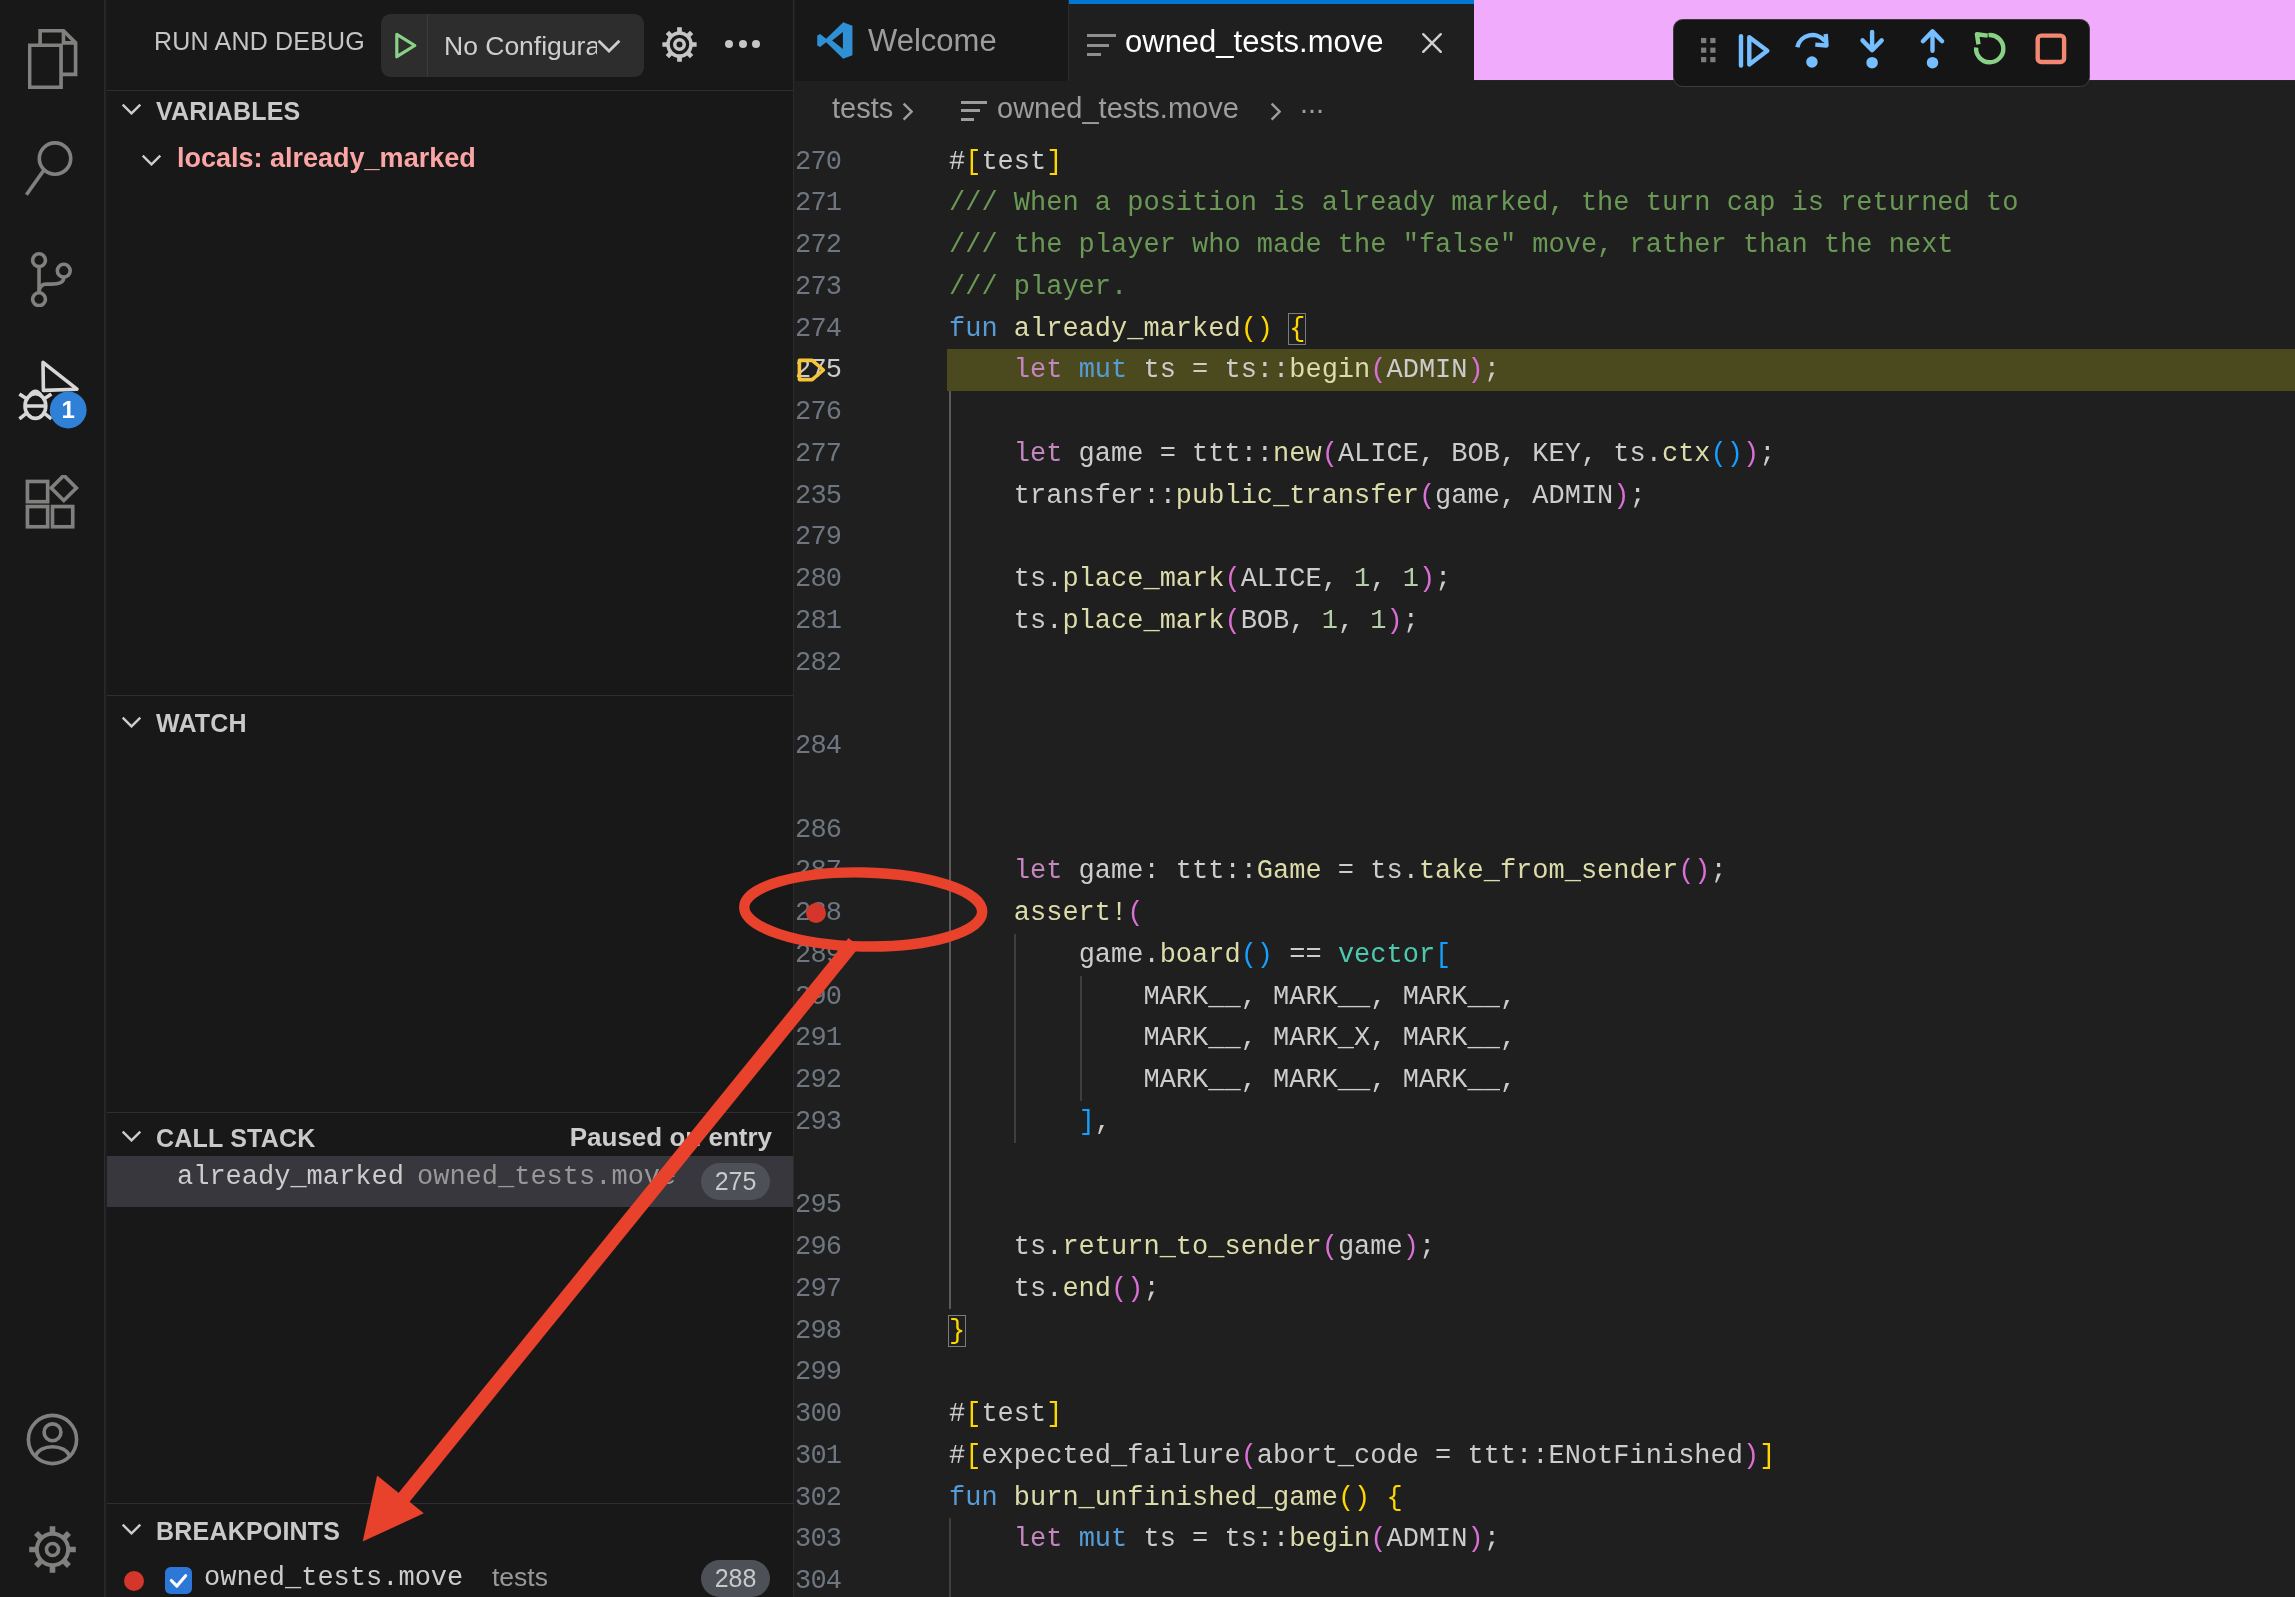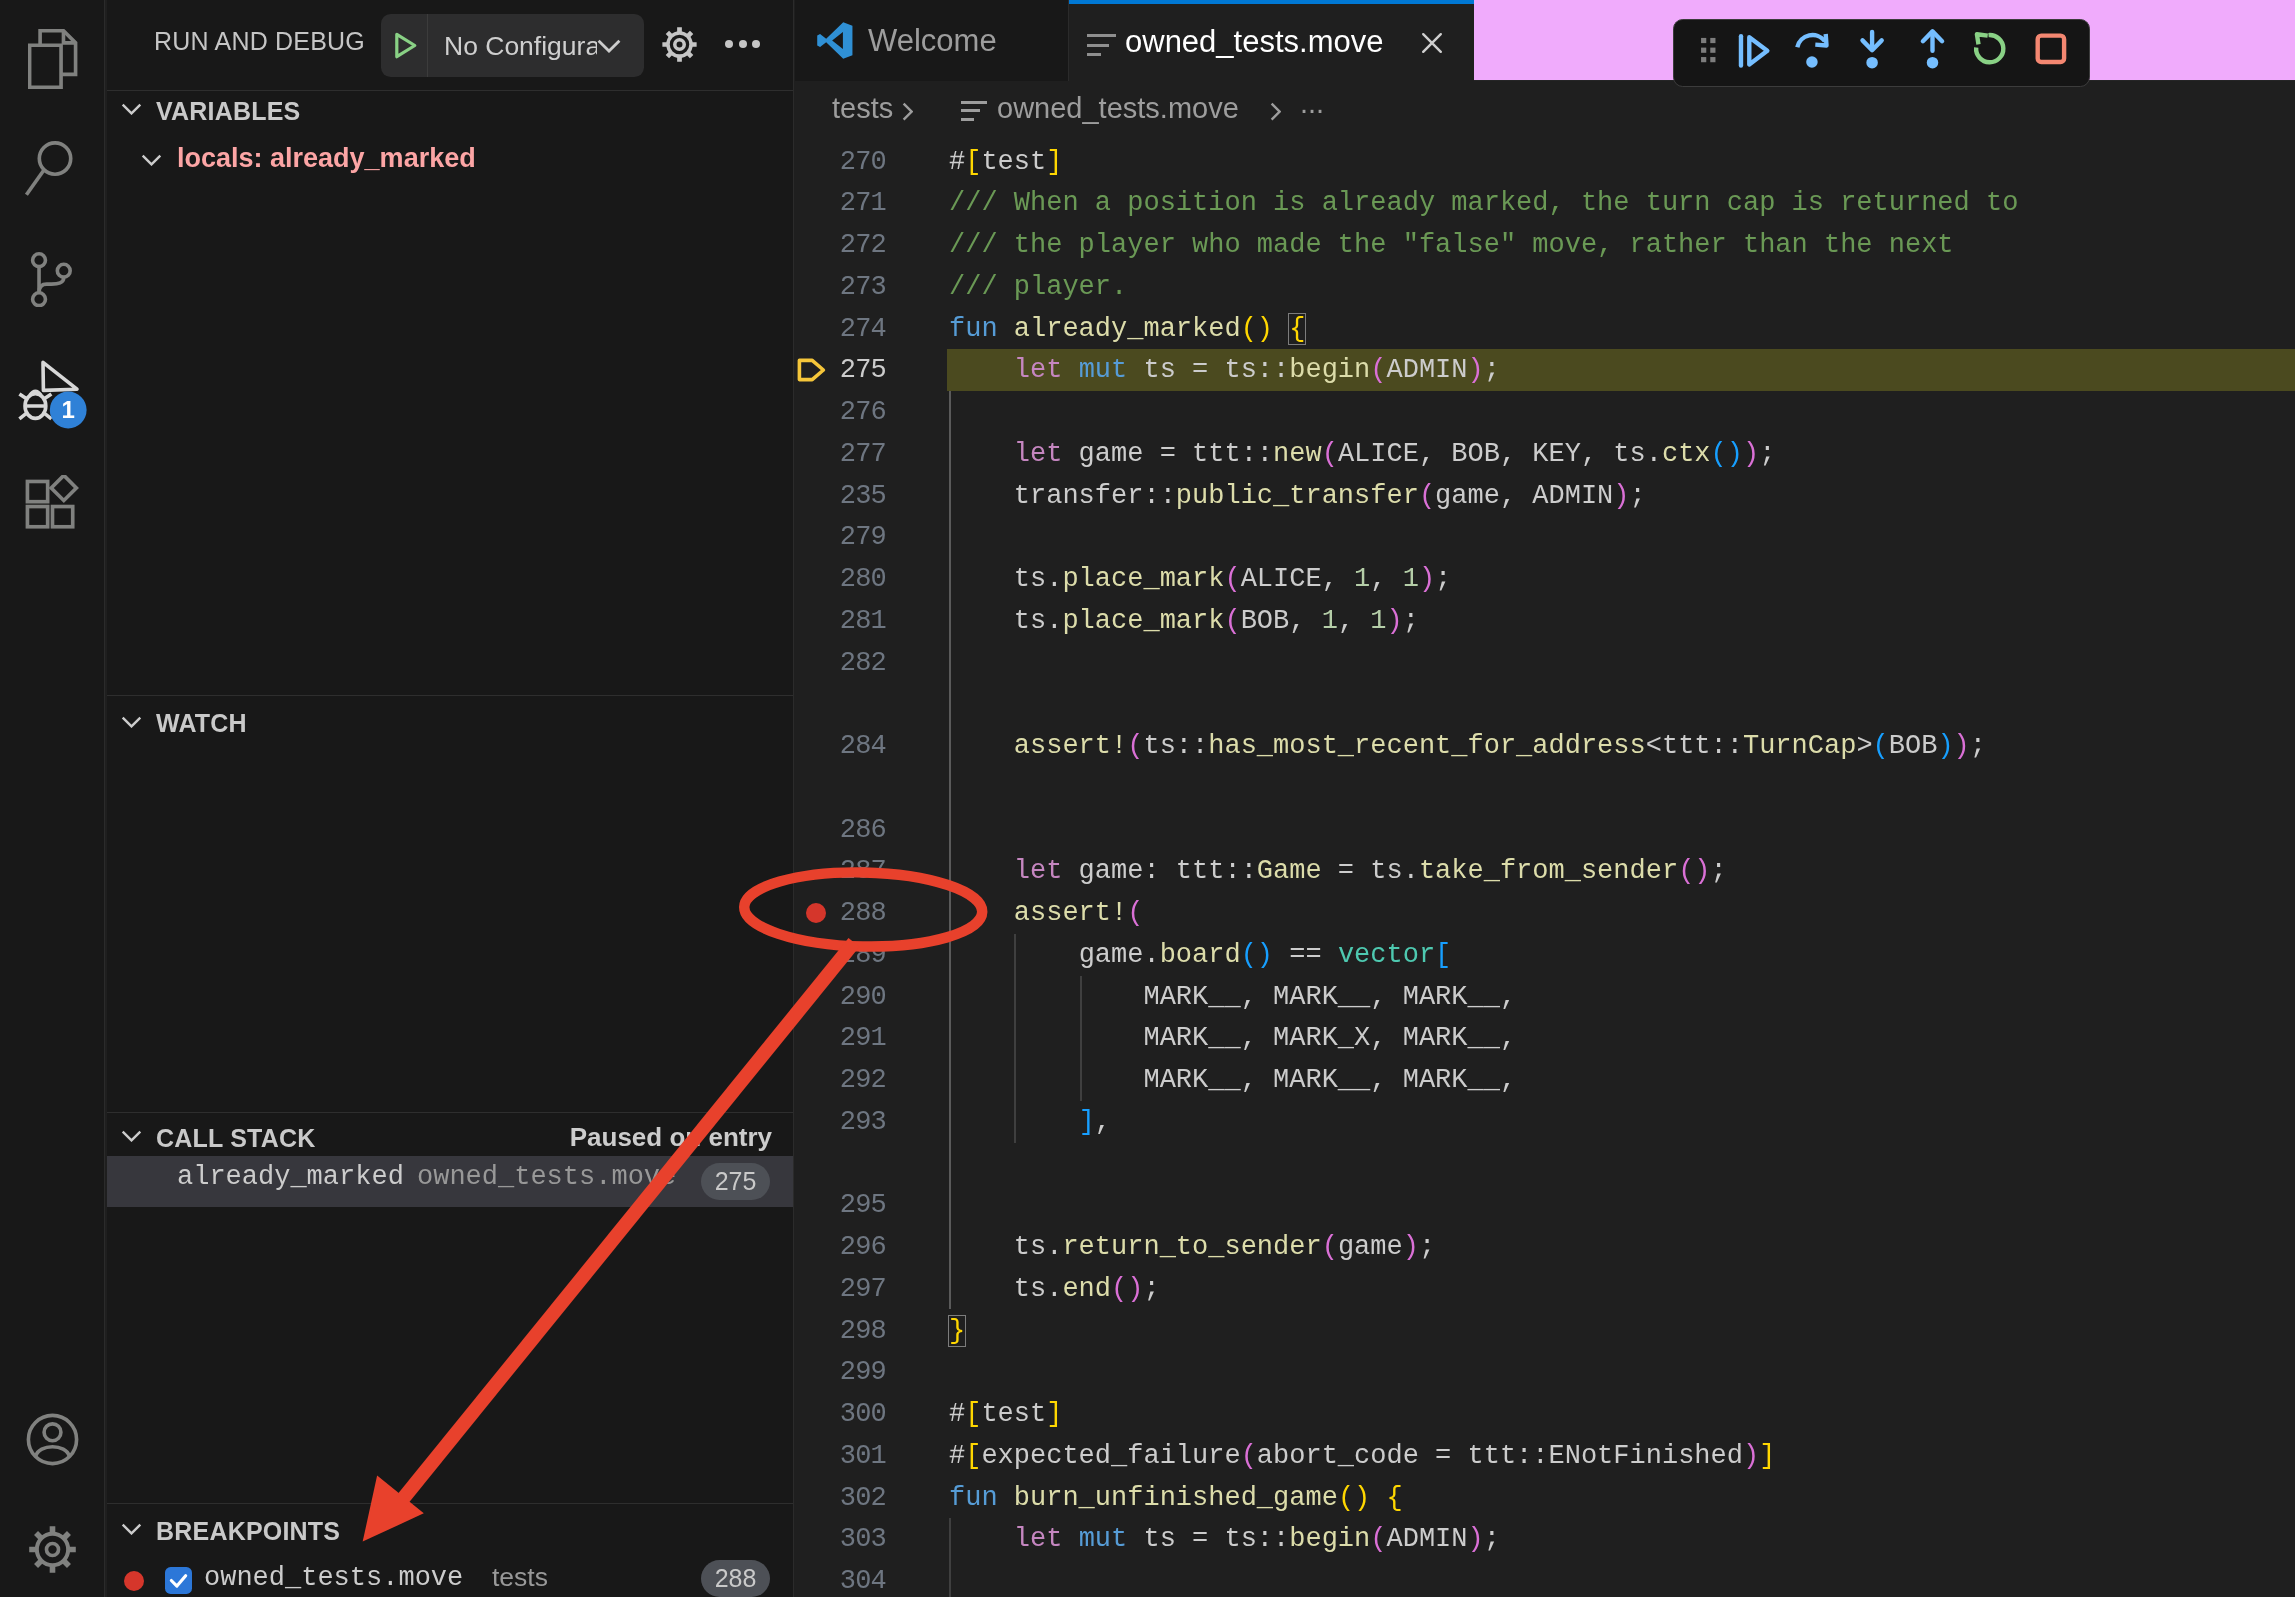--- a/index.html
+++ b/index.html
@@ -13,21 +13,21 @@
 .schev{position:absolute;left:13.7px}
 .stitle{position:absolute;left:49px;font-size:25px;font-weight:700;color:#c9c9c9;letter-spacing:0.2px}
 .divline{position:absolute;left:0;width:100%;height:0.8px;background:#2e2e2e}
 
 #ed{position:absolute;left:795px;top:0;width:1500px;height:1597px;background:#1f1f1f}
 #tabs{position:absolute;left:0;top:0;width:100%;height:81px;background:#f0abfc;border-bottom:1.6px solid #252526}
 .tab{position:absolute;top:0;height:81px}
 #crumbs{position:absolute;left:0;top:81px;width:100%;height:60px;background:#1f1f1f;color:#9d9d9d;font-size:29px}
 #code{position:absolute;left:0;top:0;width:100%;height:1597px}
 .row{position:absolute;left:0;width:100%;height:42px;line-height:42px;font-family:"Liberation Mono",monospace;font-size:27px;white-space:pre}
-.row .num{position:absolute;left:0;top:0;width:91px;text-align:right;color:#6e7681;letter-spacing:-0.8px}
+.row .num{position:absolute;left:0;top:0;width:91px;text-align:left;color:#6e7681;letter-spacing:-0.8px}
 .row .num.cur{color:#ccc}
 .row .txt{position:absolute;left:154px;top:0}
 b{font-weight:400;font-style:normal}
 .w{color:#cccccc}.kw{color:#569cd6}.ct{color:#c586c0}.fn{color:#dcdcaa}.cm{color:#6a9955}
 .nm{color:#b5cea8}.ty{color:#4ec9b0}.b1{color:#ffd700}.b2{color:#da70d6}.b3{color:#179fff}
 .b1m{color:#ffd700;outline:1.6px solid #7c7c7c;outline-offset:-0.8px}
 .guide{position:absolute;width:1.6px}
 #hl275{position:absolute;left:152px;right:0;background:#4b4a1f}
 .bpdot{position:absolute;width:20px;height:20px;border-radius:50%;background:#d5362b}
 
@@ -181,21 +181,21 @@
 <div class="row" style="top:266px"><span class="num">273</span><span class="txt"><b class="cm">/// player.</b></span></div>
 <div class="row" style="top:308px"><span class="num">274</span><span class="txt"><b class="kw">fun</b><b class="w"> </b><b class="fn">already_marked</b><b class="b1">()</b><b class="w"> </b><b class="b1m">{</b></span></div>
 <div class="row" style="top:349px"><span class="num cur">275</span><span class="txt">&nbsp;&nbsp;&nbsp;&nbsp;<b class="ct">let</b><b class="w"> </b><b class="kw">mut</b><b class="w"> ts = ts::</b><b class="fn">begin</b><b class="b2">(</b><b class="w">ADMIN</b><b class="b2">)</b><b class="w">;</b></span></div>
 <div class="row" style="top:391px"><span class="num">276</span><span class="txt"></span></div>
 <div class="row" style="top:433px"><span class="num">277</span><span class="txt">&nbsp;&nbsp;&nbsp;&nbsp;<b class="ct">let</b><b class="w"> game = ttt::</b><b class="fn">new</b><b class="b2">(</b><b class="w">ALICE, BOB, KEY, ts.</b><b class="fn">ctx</b><b class="b3">()</b><b class="b2">)</b><b class="w">;</b></span></div>
 <div class="row" style="top:475px"><span class="num">235</span><span class="txt">&nbsp;&nbsp;&nbsp;&nbsp;<b class="w">transfer::</b><b class="fn">public_transfer</b><b class="b2">(</b><b class="w">game, ADMIN</b><b class="b2">)</b><b class="w">;</b></span></div>
 <div class="row" style="top:516px"><span class="num">279</span><span class="txt"></span></div>
 <div class="row" style="top:558px"><span class="num">280</span><span class="txt">&nbsp;&nbsp;&nbsp;&nbsp;<b class="w">ts.</b><b class="fn">place_mark</b><b class="b2">(</b><b class="w">ALICE, </b><b class="nm">1</b><b class="w">, </b><b class="nm">1</b><b class="b2">)</b><b class="w">;</b></span></div>
 <div class="row" style="top:600px"><span class="num">281</span><span class="txt">&nbsp;&nbsp;&nbsp;&nbsp;<b class="w">ts.</b><b class="fn">place_mark</b><b class="b2">(</b><b class="w">BOB, </b><b class="nm">1</b><b class="w">, </b><b class="nm">1</b><b class="b2">)</b><b class="w">;</b></span></div>
 <div class="row" style="top:642px"><span class="num">282</span><span class="txt"></span></div>
-<div class="row" style="top:725px"><span class="num">284</span><span class="txt">&nbsp;&nbsp;&nbsp;&nbsp;<b class="fn">assert!</b><b class="b2">(</b><b class="w">ts::</b><b class="fn">has_most_recent_for_address</b><b class="w">&lt;ttt::</b><b class="fn">TurnCap</b><b class="w">&gt;</b><b class="b3">(</b><b class="w">BOB</b><b class="b3">)</b><b class="b2">)</b><b class="w">;</b></span></div>
+<div class="row" style="top:725px"><span class="num">284</span></div>
 <div class="row" style="top:809px"><span class="num">286</span><span class="txt"></span></div>
 <div class="row" style="top:850px"><span class="num">287</span><span class="txt">&nbsp;&nbsp;&nbsp;&nbsp;<b class="ct">let</b><b class="w"> game: ttt::</b><b class="fn">Game</b><b class="w"> = ts.</b><b class="fn">take_from_sender</b><b class="b2">()</b><b class="w">;</b></span></div>
 <div class="row" style="top:892px"><span class="num">288</span><span class="txt">&nbsp;&nbsp;&nbsp;&nbsp;<b class="fn">assert!</b><b class="b2">(</b></span></div>
 <div class="row" style="top:934px"><span class="num">289</span><span class="txt">&nbsp;&nbsp;&nbsp;&nbsp;&nbsp;&nbsp;&nbsp;&nbsp;<b class="w">game.</b><b class="fn">board</b><b class="b3">()</b><b class="w"> == </b><b class="ty">vector</b><b class="b3">[</b></span></div>
 <div class="row" style="top:976px"><span class="num">290</span><span class="txt">&nbsp;&nbsp;&nbsp;&nbsp;&nbsp;&nbsp;&nbsp;&nbsp;&nbsp;&nbsp;&nbsp;&nbsp;<b class="w">MARK__, MARK__, MARK__,</b></span></div>
 <div class="row" style="top:1017px"><span class="num">291</span><span class="txt">&nbsp;&nbsp;&nbsp;&nbsp;&nbsp;&nbsp;&nbsp;&nbsp;&nbsp;&nbsp;&nbsp;&nbsp;<b class="w">MARK__, MARK_X, MARK__,</b></span></div>
 <div class="row" style="top:1059px"><span class="num">292</span><span class="txt">&nbsp;&nbsp;&nbsp;&nbsp;&nbsp;&nbsp;&nbsp;&nbsp;&nbsp;&nbsp;&nbsp;&nbsp;<b class="w">MARK__, MARK__, MARK__,</b></span></div>
 <div class="row" style="top:1101px"><span class="num">293</span><span class="txt">&nbsp;&nbsp;&nbsp;&nbsp;&nbsp;&nbsp;&nbsp;&nbsp;<b class="b3">]</b><b class="w">,</b></span></div>
 <div class="row" style="top:1184px"><span class="num">295</span><span class="txt"></span></div>
 <div class="row" style="top:1226px"><span class="num">296</span><span class="txt">&nbsp;&nbsp;&nbsp;&nbsp;<b class="w">ts.</b><b class="fn">return_to_sender</b><b class="b2">(</b><b class="w">game</b><b class="b2">)</b><b class="w">;</b></span></div>

